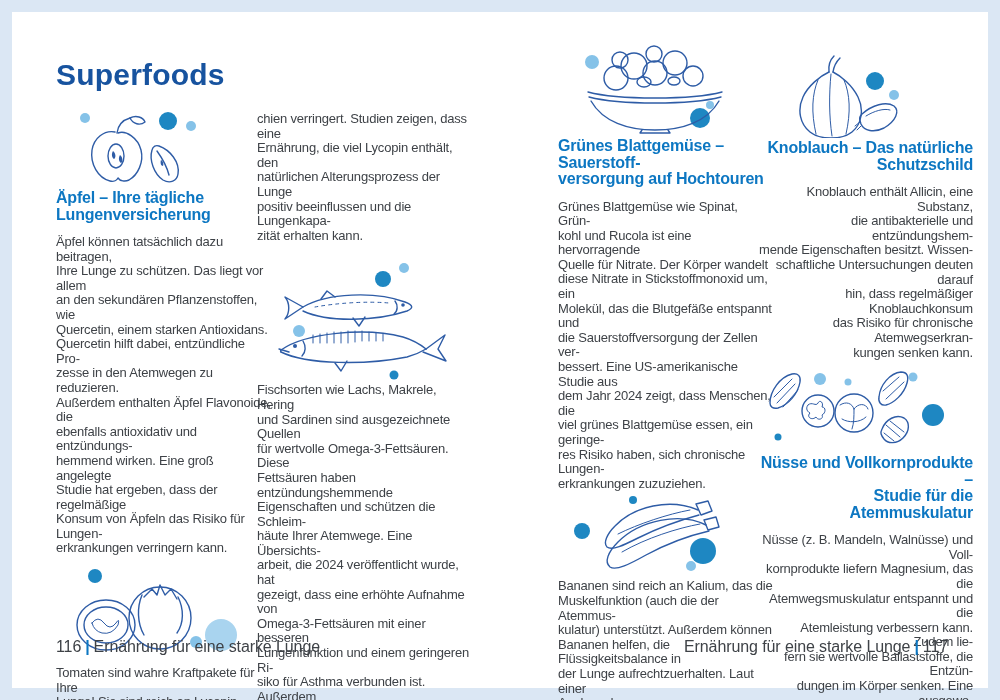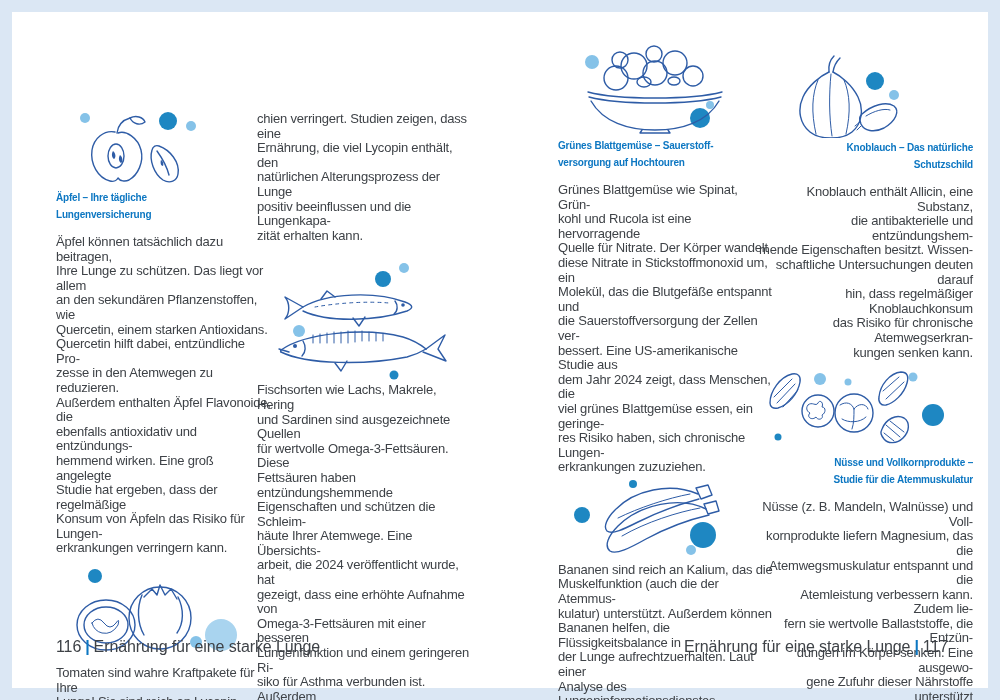--- a/index.html
+++ b/index.html
@@ -17,21 +17,21 @@
     position:absolute;left:44px;top:46px;margin:0;
     font-size:30px;font-weight:bold;color:#17539f;letter-spacing:.2px;
   }
   .col{position:absolute;width:215px;}
   .col1{left:44px;top:98px;}
   .col2{left:245px;top:100px;}
   .col3{left:546px;top:32px;}
   .col4{left:746px;top:40px;text-align:right;}
   .illus{display:block;}
   h2{
-    margin:0;font-size:10px;font-weight:bold;color:#0d77c2;
+    margin:0;font-size:16px;font-weight:bold;color:#0d77c2;
     line-height:16.5px;white-space:pre-line;letter-spacing:-.2px;
   }
   p{
     margin:0;font-size:13px;color:#3e4247;line-height:14.6px;
     white-space:pre-line;letter-spacing:-.2px;
   }
   .mt2{margin-top:2px;}  .mt3{margin-top:3px;}  .mt4{margin-top:4px;}
   .mt7{margin-top:7px;}  .mt10{margin-top:10px;}
   .mt13{margin-top:13px;}
   h2 + p{margin-top:12px;}
@@ -47,20 +47,21 @@
     stroke-linecap:round;stroke-linejoin:round;
   }
   .lineart .thin{stroke-width:1;}
   .lineart .fillb{fill:#2e5ca6;stroke:none;}
 </style>
 </head>
 <body>
 
 <div class="spread">
 
+  <h1 class="page-title">Superfoods</h1>
 
   <div class="col col1">
     <span class="illus lineart">
       <svg width="192" height="78" viewBox="0 0 192 78">
         <circle cx="29" cy="8" r="5" fill="#85c2e8"></circle>
         <circle cx="112" cy="11" r="9" fill="#1e87c2"></circle>
         <circle cx="135" cy="16" r="5" fill="#85c2e8"></circle>
         <path d="M59,22 C48,20 38,28 36,40 C34,54 42,68 54,71 C58,72 61,70 62,68 C64,71 69,72 73,70 C82,65 88,52 85,40 C82,28 70,20 62,23"></path>
         <path d="M61,23 C62,15 67,10 74,8"></path>
         <path d="M74,8 C80,5 87,7 89,12 C84,16 77,14 74,8 Z"></path>

